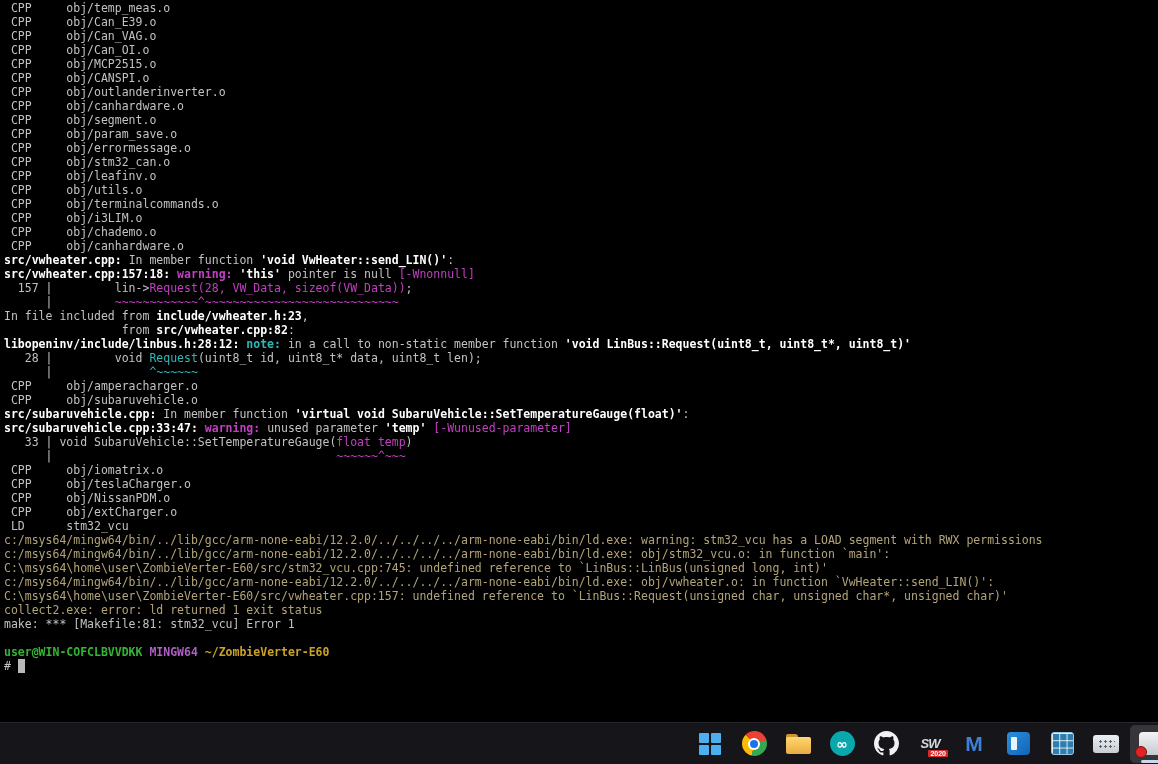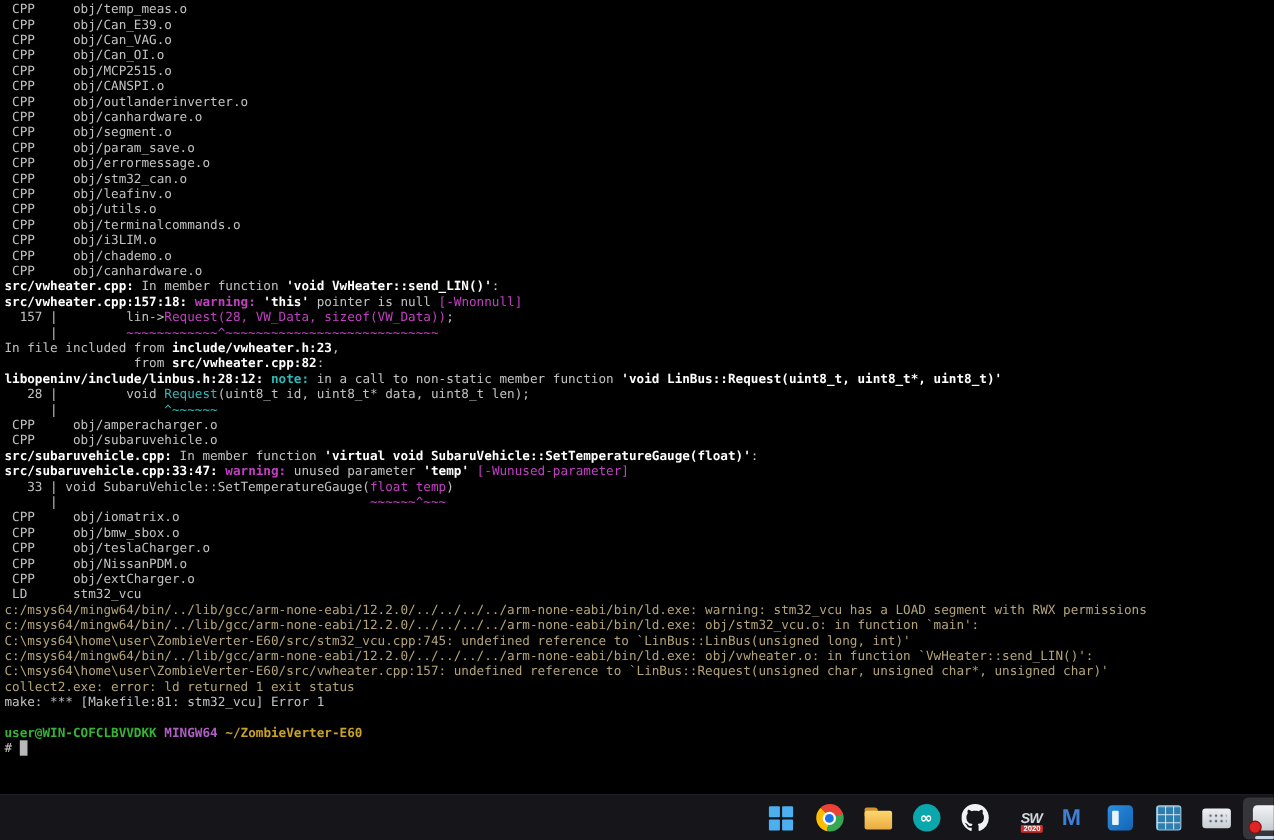--- a/index.html
+++ b/index.html
@@ -42,21 +42,21 @@
   .ic-chrome::after{content:"";position:absolute;inset:8.5px;border-radius:50%;background:#1a73e8}
 
   .ic-folder{width:25px;height:20px;position:relative}
   .ic-folder::before{content:"";position:absolute;top:0;left:0;width:12px;height:8px;border-radius:2px 3px 0 0;background:#cf9430}
   .ic-folder::after{content:"";position:absolute;left:0;right:0;top:3px;bottom:0;border-radius:2px;
     background:linear-gradient(180deg,#ffd76e,#e9ab41)}
 
   .ic-infinity{width:25px;height:25px;border-radius:50%;background:#0aa8ad;color:#fff;
     display:flex;align-items:center;justify-content:center;font:700 14px "DejaVu Sans",sans-serif}
 
-  .ic-sw{position:relative;width:34px;height:28px;display:flex;align-items:center;justify-content:flex-end}
+  .ic-sw{position:relative;width:34px;height:28px;display:flex;align-items:center;justify-content:center}
   .sw-label{color:#d3d9df;font:italic 700 13px "Liberation Sans",sans-serif;letter-spacing:-1px}
   .sw-sub{position:absolute;right:-1px;bottom:1px;background:#d22c2c;color:#fff;
     font:700 7px "Liberation Sans",sans-serif;padding:0 2px;border-radius:1px}
 
   .ic-m{color:#3f7fd4;font:700 21px "Liberation Sans",sans-serif;line-height:1}
 
   .ic-blueapp{width:23px;height:23px;border-radius:4px;background:linear-gradient(135deg,#2b8fe0,#1264b4);position:relative}
   .ic-blueapp::before{content:"";position:absolute;left:4px;top:5px;width:6px;height:13px;background:#eaf4fc;border-radius:1px}
 
   .ic-gridapp{width:23px;height:23px;border-radius:3px;border:1px solid #9cc6de;background-color:#2e7fb0;
@@ -104,21 +104,20 @@
       <div class="tline"><span class="seg-b">libopeninv/include/linbus.h:28:12:</span><span class="seg-fg"> </span><span class="seg-cyanb">note: </span><span class="seg-fg">in a call to non-static member function </span><span class="seg-b">'void LinBus::Request(uint8_t, uint8_t*, uint8_t)'</span></div>
       <div class="tline"><span class="seg-fg">   28 |         void </span><span class="seg-cyan">Request</span><span class="seg-fg">(uint8_t id, uint8_t* data, uint8_t len);</span></div>
       <div class="tline"><span class="seg-fg">      |              </span><span class="seg-cyan">^~~~~~~</span></div>
       <div class="tline"><span class="seg-fg"> CPP     obj/amperacharger.o</span></div>
       <div class="tline"><span class="seg-fg"> CPP     obj/subaruvehicle.o</span></div>
       <div class="tline"><span class="seg-b">src/subaruvehicle.cpp:</span><span class="seg-fg"> In member function </span><span class="seg-b">'virtual void SubaruVehicle::SetTemperatureGauge(float)'</span><span class="seg-fg">:</span></div>
       <div class="tline"><span class="seg-b">src/subaruvehicle.cpp:33:47:</span><span class="seg-fg"> </span><span class="seg-magb">warning: </span><span class="seg-fg">unused parameter </span><span class="seg-b">'temp'</span><span class="seg-fg"> </span><span class="seg-mag">[-Wunused-parameter]</span></div>
       <div class="tline"><span class="seg-fg">   33 | void SubaruVehicle::SetTemperatureGauge(</span><span class="seg-mag">float temp</span><span class="seg-fg">)</span></div>
       <div class="tline"><span class="seg-fg">      |                                         </span><span class="seg-mag">~~~~~~^~~~</span></div>
       <div class="tline"><span class="seg-fg"> CPP     obj/iomatrix.o</span></div>
-      <div class="tline"><span class="seg-fg"> CPP     obj/bmw_sbox.o</span></div>
       <div class="tline"><span class="seg-fg"> CPP     obj/teslaCharger.o</span></div>
       <div class="tline"><span class="seg-fg"> CPP     obj/NissanPDM.o</span></div>
       <div class="tline"><span class="seg-fg"> CPP     obj/extCharger.o</span></div>
       <div class="tline"><span class="seg-fg"> LD      stm32_vcu</span></div>
       <div class="tline"><span class="seg-tan">c:/msys64/mingw64/bin/../lib/gcc/arm-none-eabi/12.2.0/../../../../arm-none-eabi/bin/ld.exe: warning: stm32_vcu has a LOAD segment with RWX permissions</span></div>
       <div class="tline"><span class="seg-tan">c:/msys64/mingw64/bin/../lib/gcc/arm-none-eabi/12.2.0/../../../../arm-none-eabi/bin/ld.exe: obj/stm32_vcu.o: in function `main':</span></div>
       <div class="tline"><span class="seg-tan">C:\msys64\home\user\ZombieVerter-E60/src/stm32_vcu.cpp:745: undefined reference to `LinBus::LinBus(unsigned long, int)'</span></div>
       <div class="tline"><span class="seg-tan">c:/msys64/mingw64/bin/../lib/gcc/arm-none-eabi/12.2.0/../../../../arm-none-eabi/bin/ld.exe: obj/vwheater.o: in function `VwHeater::send_LIN()':</span></div>
       <div class="tline"><span class="seg-tan">C:\msys64\home\user\ZombieVerter-E60/src/vwheater.cpp:157: undefined reference to `LinBus::Request(unsigned char, unsigned char*, unsigned char)'</span></div>
       <div class="tline"><span class="seg-tan">collect2.exe: error: ld returned 1 exit status</span></div>

